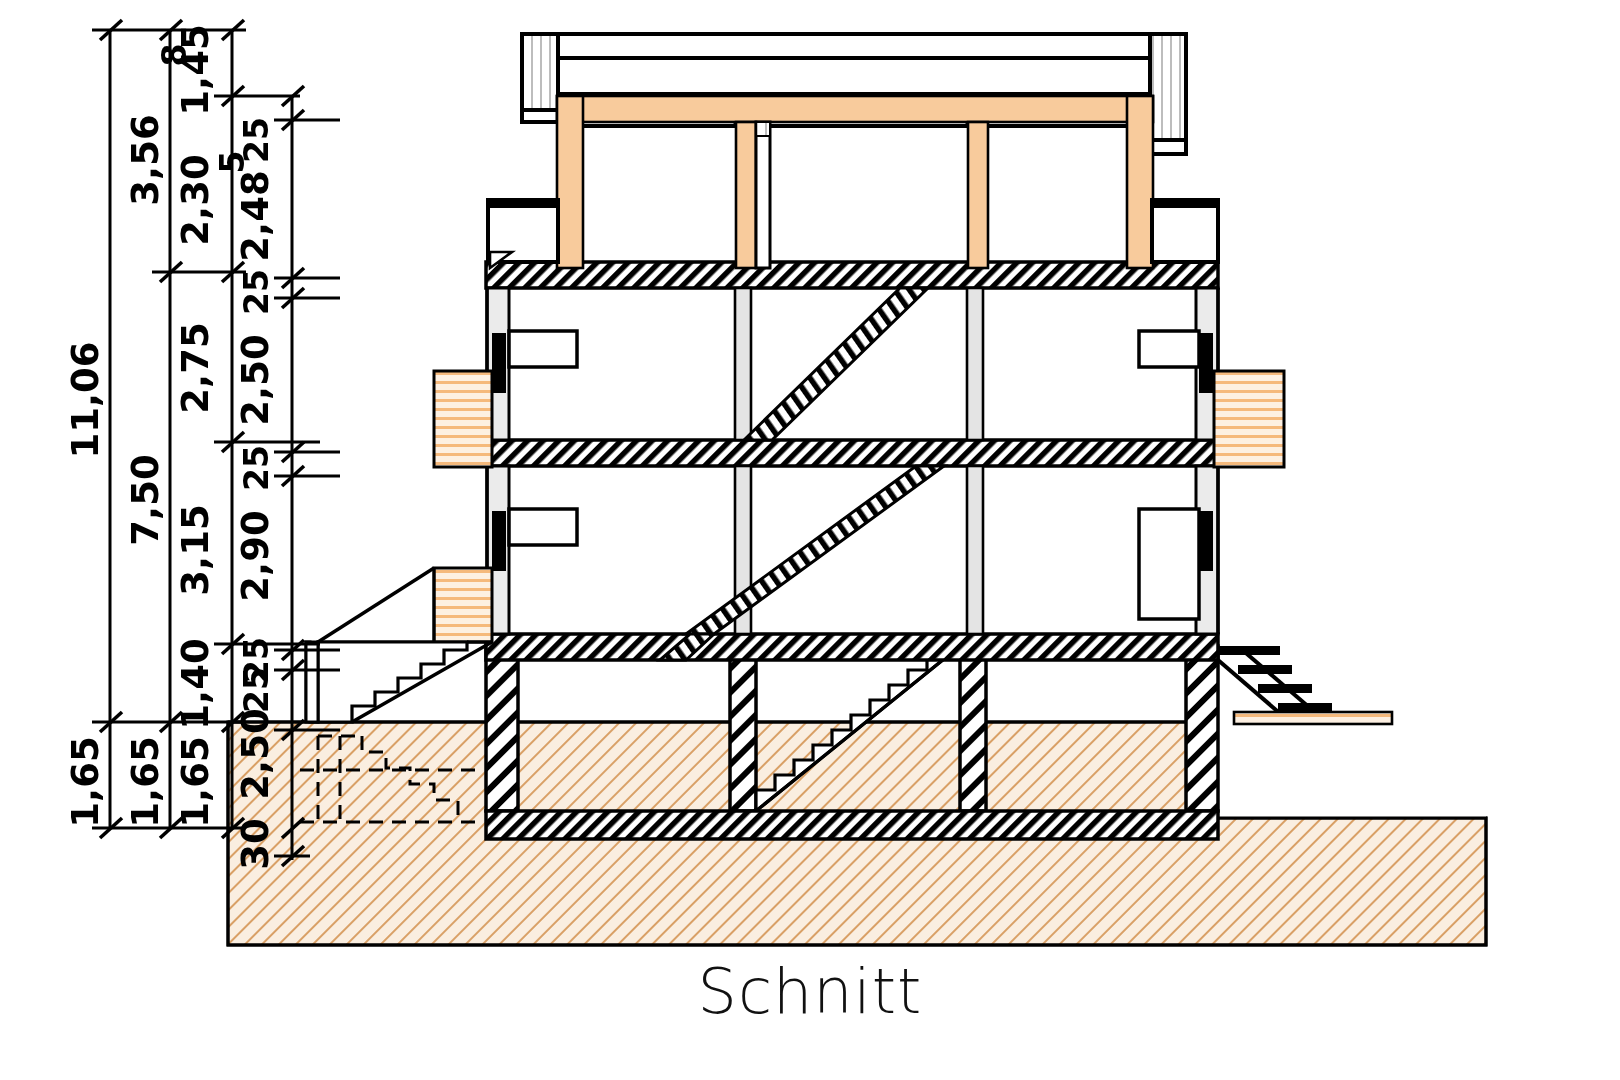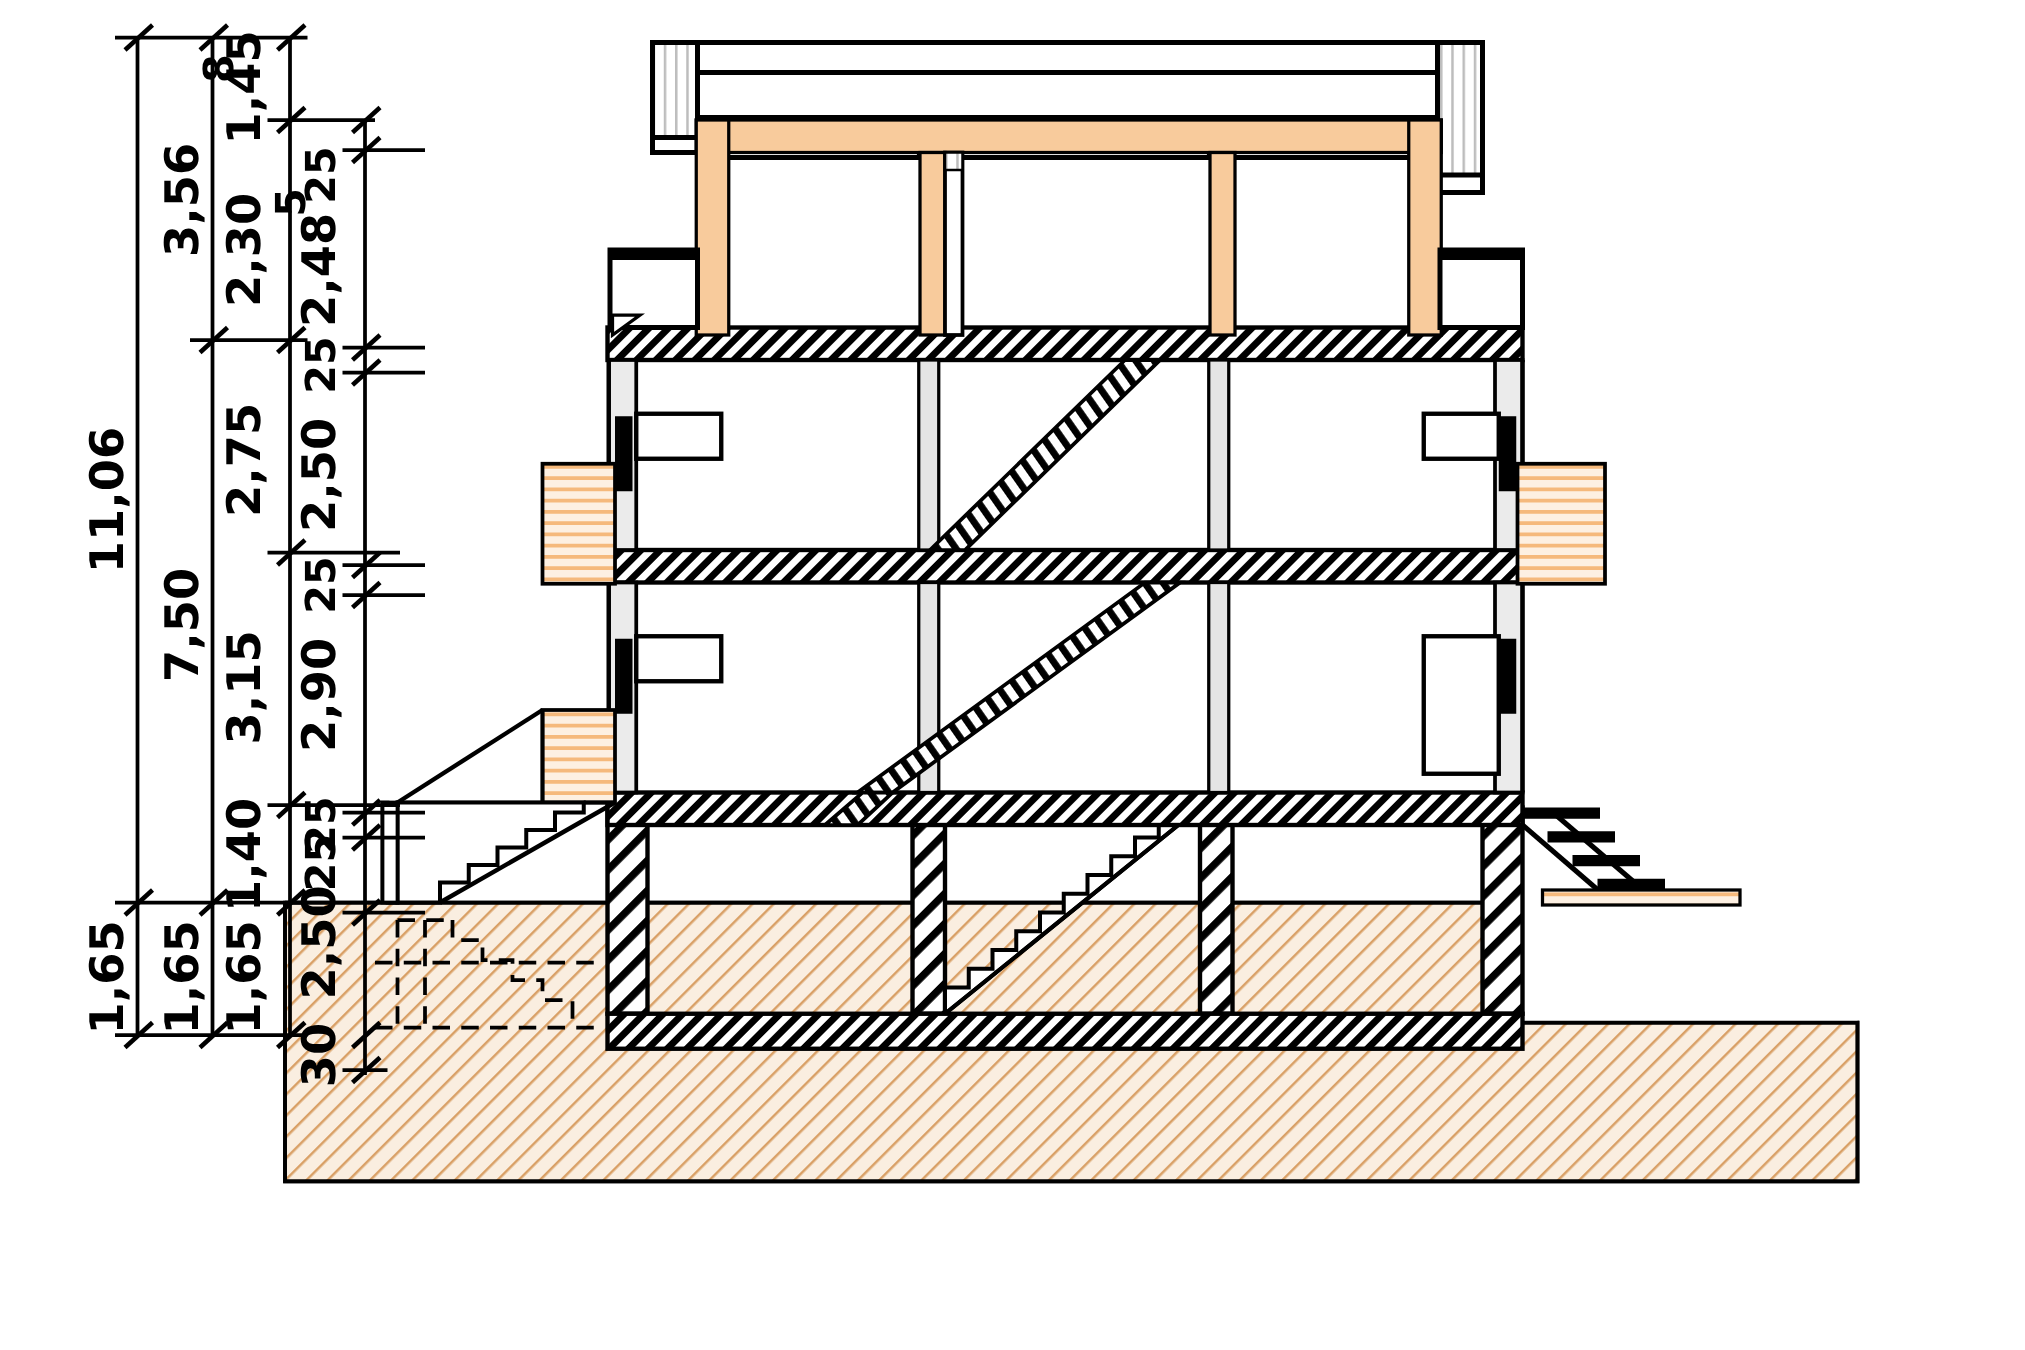--- a/index.html
+++ b/index.html
@@ -321,14 +321,15 @@
       <text class="dim-sm" transform="translate(268,468) rotate(-90)" text-anchor="middle">25</text>
       <text class="dim" transform="translate(268,556) rotate(-90)" text-anchor="middle">2,90</text>
       <text class="dim-sm" transform="translate(268,660) rotate(-90)" text-anchor="middle">25</text>
       <text class="dim" transform="translate(268,754) rotate(-90)" text-anchor="middle">2,50</text>
       <text class="dim-sm" transform="translate(268,690) rotate(-90)" text-anchor="middle">25</text>
       <text class="dim" transform="translate(268,844) rotate(-90)" text-anchor="middle">30</text>
     </g>
 
   </svg>
 
+  <div id="title">Schnitt</div>
 
 </div>
 
 </body></html>

